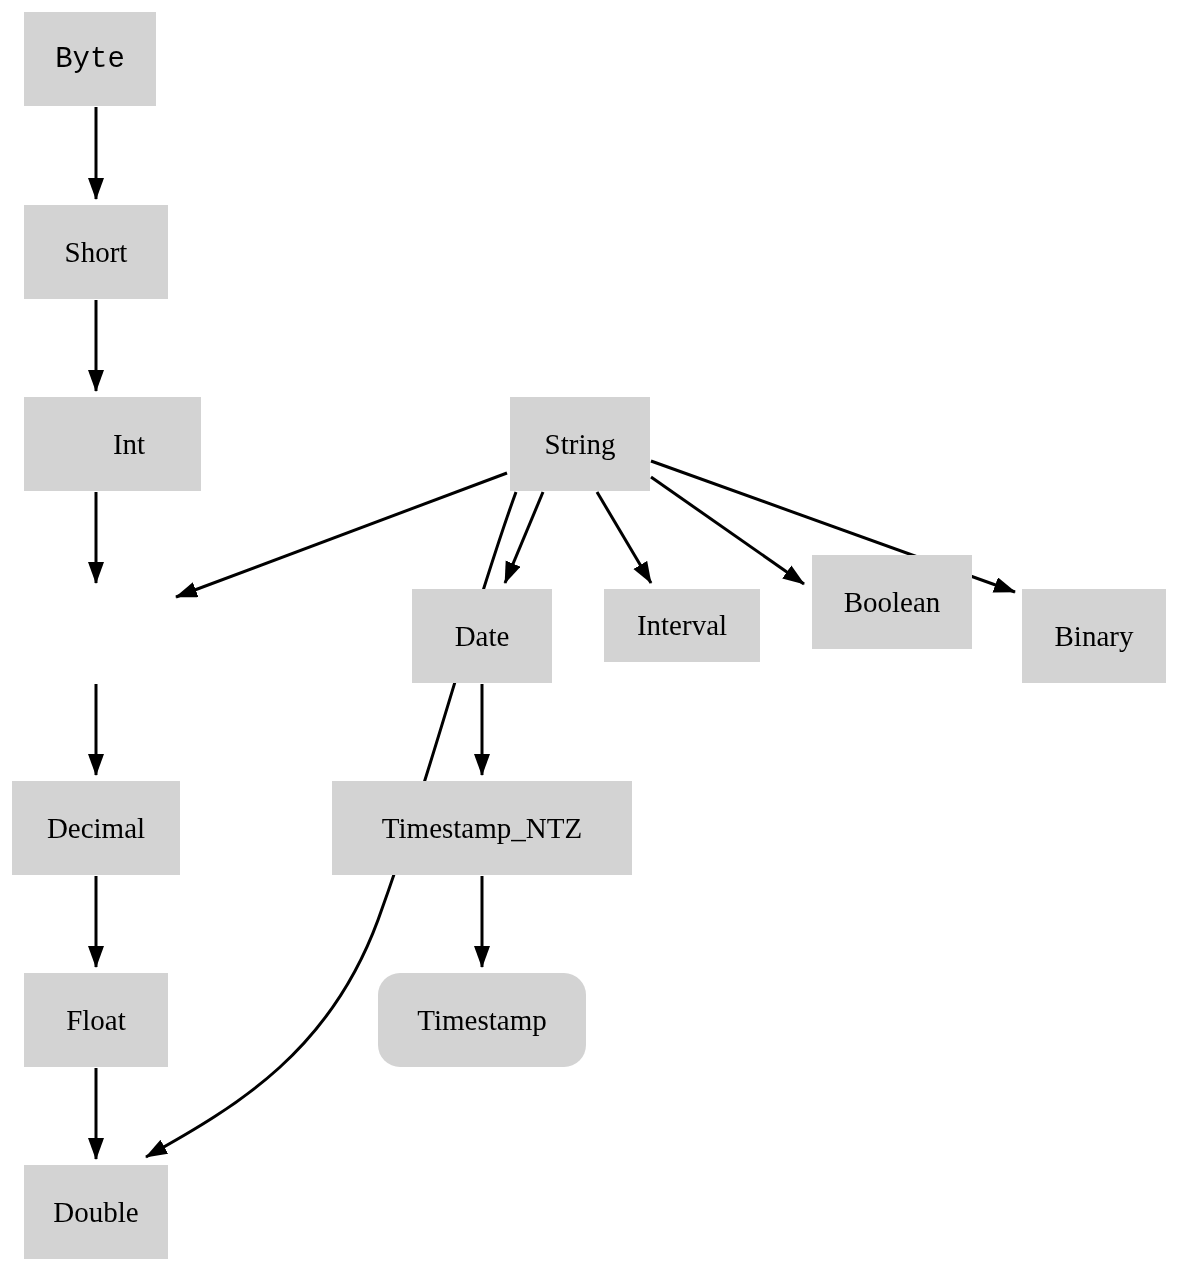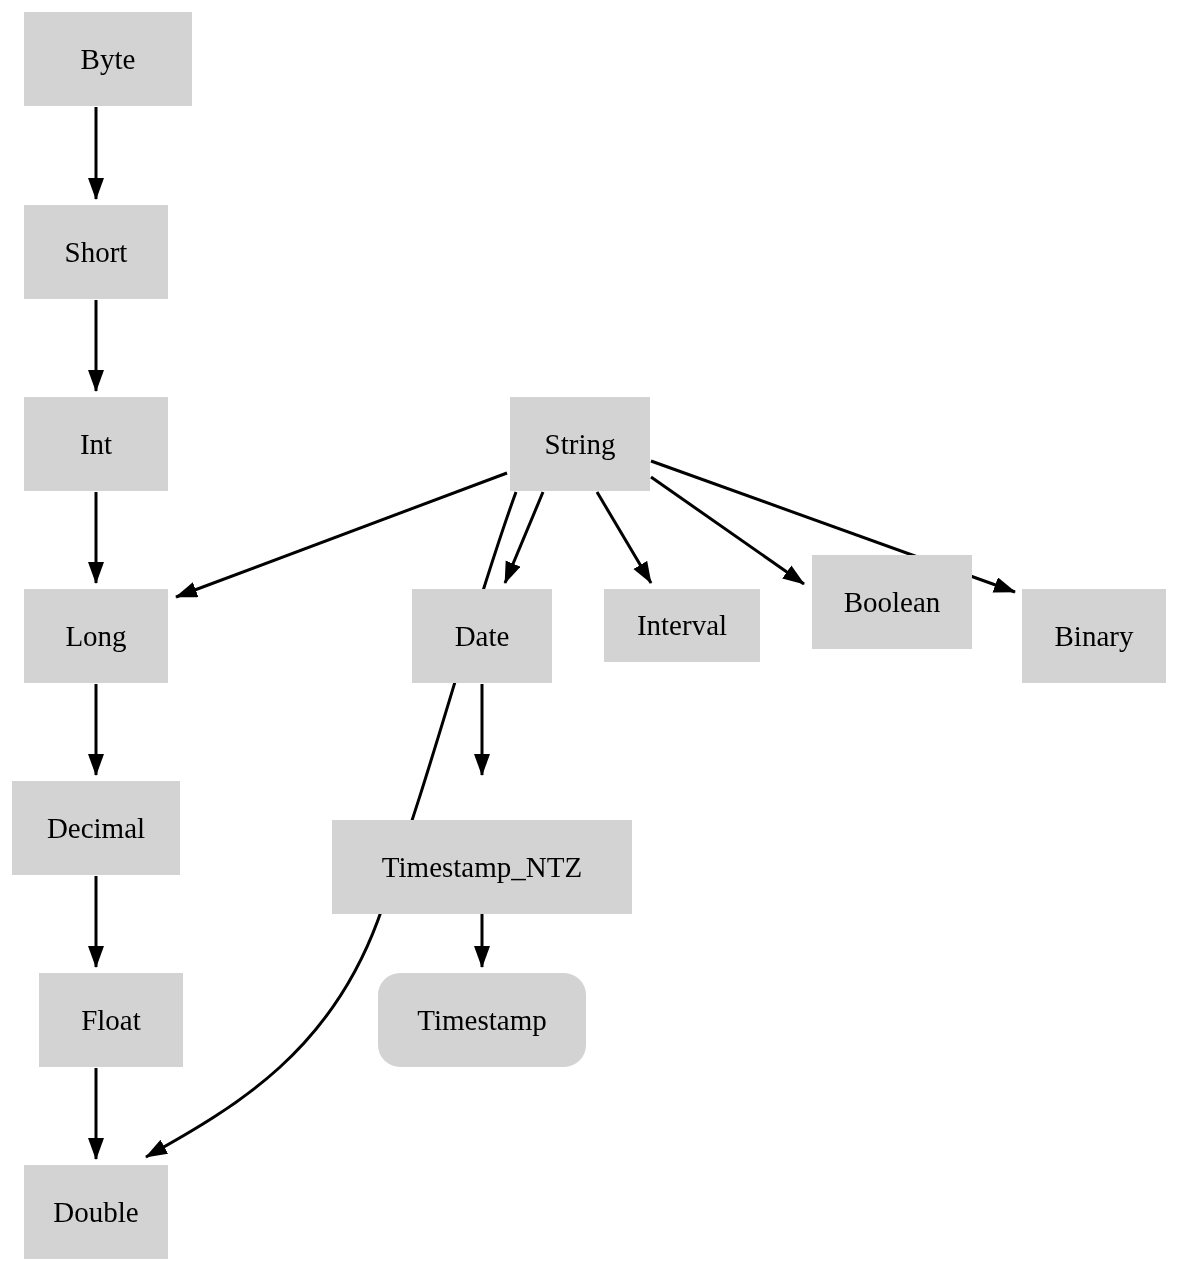--- a/index.html
+++ b/index.html
@@ -35,32 +35,32 @@
     background: var(--node-fill, #d3d3d3);
     color: var(--node-text, #000000);
     display: flex;
     align-items: center;
     justify-content: center;
     font-size: 29px;
     line-height: 1;
     white-space: nowrap;
     user-select: none;
   }
-  .node-byte          { left: 24px;   top: 12px;   width: 168px; height: 94px; }
+  .node-byte          { left: 24px;   top: 12px;   width: 132px; height: 94px; font-family: Liberation Mono, monospace; }
   .node-short         { left: 24px;   top: 205px;  width: 144px; height: 94px; }
-  .node-int           { left: 24px;   top: 397px;  width: 144px; height: 94px; }
+  .node-int           { left: 24px;   top: 397px;  width: 144px; height: 94px; padding-left: 33px; }
   .node-string        { left: 510px;  top: 397px;  width: 140px; height: 94px; }
   .node-long          { left: 24px;   top: 589px;  width: 144px; height: 94px; }
   .node-date          { left: 412px;  top: 589px;  width: 140px; height: 94px; }
   .node-interval      { left: 604px;  top: 589px;  width: 156px; height: 73px; }
   .node-boolean       { left: 812px;  top: 555px;  width: 160px; height: 94px; }
   .node-binary        { left: 1022px; top: 589px;  width: 144px; height: 94px; font-family: Liberation Serif, serif; }
   .node-decimal       { left: 12px;   top: 781px;  width: 168px; height: 94px; }
-  .node-timestamp_ntz { left: 332px;  top: 781px;  width: 300px; height: 94px; margin-top: 39px; }
-  .node-float         { left: 24px;   top: 973px;  width: 144px; height: 94px; margin-left: 15px; }
+  .node-timestamp_ntz { left: 332px;  top: 781px;  width: 300px; height: 94px; }
+  .node-float         { left: 24px;   top: 973px;  width: 144px; height: 94px; }
   .node-timestamp     { left: 378px;  top: 973px;  width: 208px; height: 94px; border-radius: 22px; }
   .node-double        { left: 24px;   top: 1165px; width: 144px; height: 94px; }
 </style>
 </head>
 <body>
 
 <div class="canvas">
 
   <svg id="edges-svg" class="edges-layer" viewBox="0 0 1178 1270" xmlns="http://www.w3.org/2000/svg">
     <defs>
@@ -81,21 +81,20 @@
       <path d="M651 477 L804 584" class="edge" marker-end="url(#arrowhead)"></path>
       <path d="M651 461 L1015 592" class="edge" marker-end="url(#arrowhead)"></path>
       <path d="M482 684 L482 775" class="edge" marker-end="url(#arrowhead)"></path>
       <path d="M482 876 L482 967" class="edge" marker-end="url(#arrowhead)"></path>
     </svg>
 
   <div class="node node-byte">Byte</div>
   <div class="node node-short">Short</div>
   <div class="node node-int">Int</div>
   <div class="node node-string">String</div>
-  <div class="node node-long">Long</div>
   <div class="node node-date">Date</div>
   <div class="node node-interval">Interval</div>
   <div class="node node-boolean">Boolean</div>
   <div class="node node-binary">Binary</div>
   <div class="node node-decimal">Decimal</div>
   <div class="node node-timestamp_ntz">Timestamp_NTZ</div>
   <div class="node node-float">Float</div>
   <div class="node node-timestamp">Timestamp</div>
   <div class="node node-double">Double</div>
 

